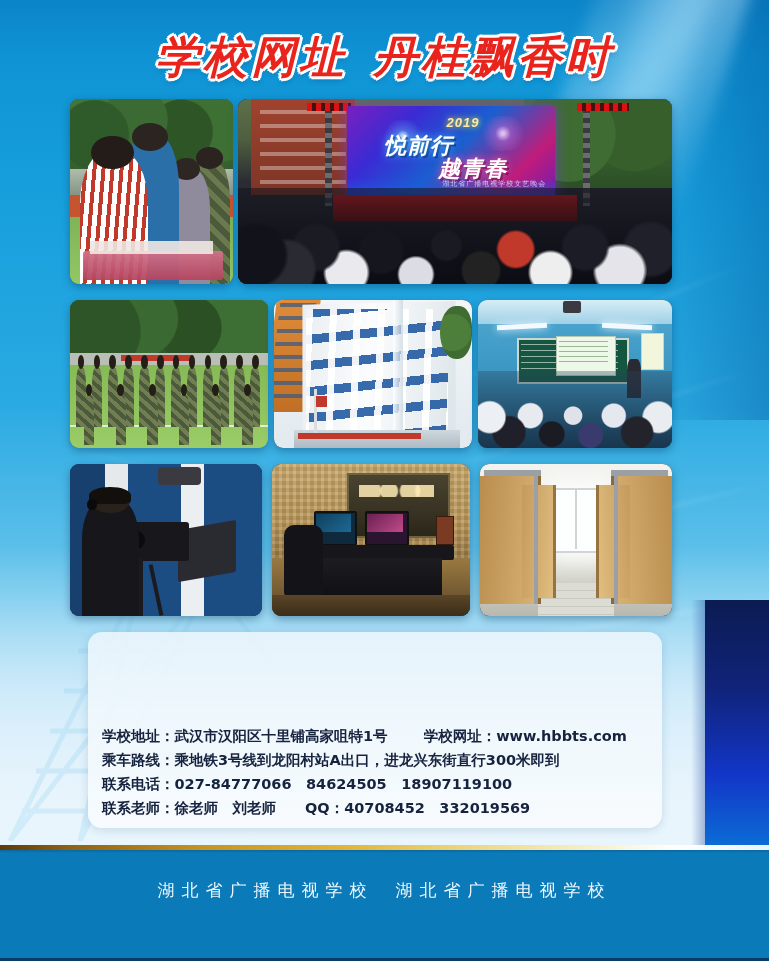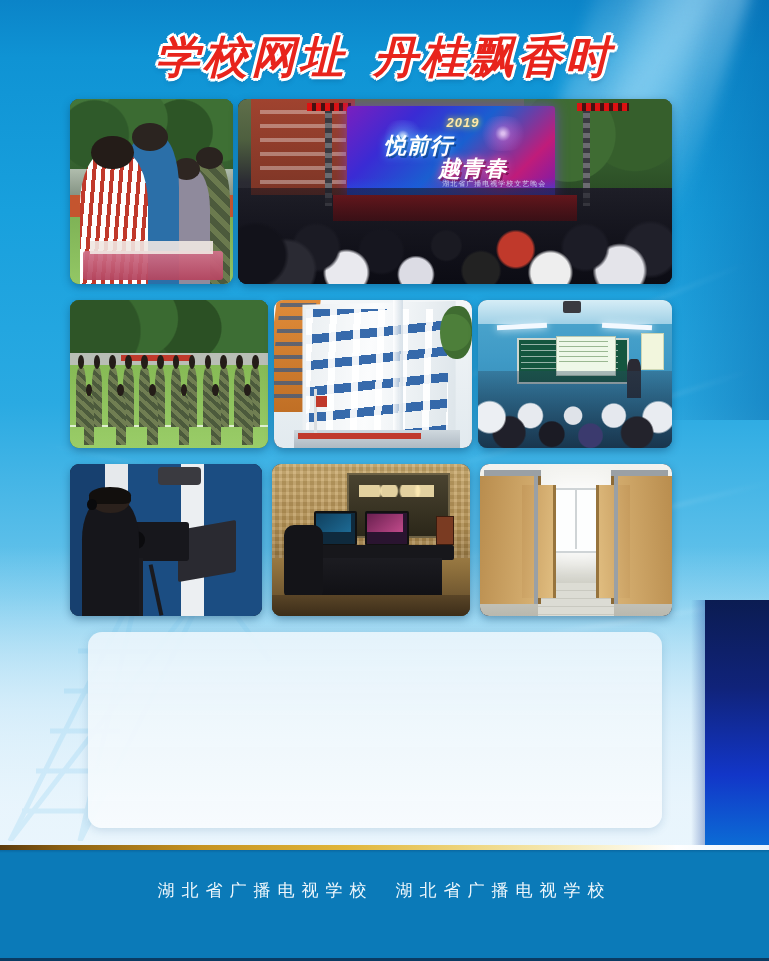--- a/index.html
+++ b/index.html
@@ -521,20 +521,30 @@
         <div class="railR"></div>
       <div class="postL"></div>
         <div class="postR"></div>
     </div>
   </div>
 </div>
 
 <div class="card">
 
 
+  <div class="contact">
+    <div class="line">
+      <span>学校地址：武汉市汉阳区十里铺高家咀特1号</span>
+      <span style="display:inline-block;width:26px;"></span>
+      <span>学校网址：www.hbbts.com</span>
+    </div>
+    <div class="line">乘车路线：乘地铁3号线到龙阳村站A出口，进龙兴东街直行300米即到</div>
+    <div class="line">联系电话：027-84777066　84624505　18907119100</div>
+    <div class="line">联系老师：徐老师　刘老师　　QQ：40708452　332019569</div>
+  </div>
 </div>
 
 <div class="footer-band"></div>
 <div class="gold"></div>
 <div class="gold-shadow"></div>
 <div class="footer-text">
   <span>湖北省广播电视学校</span><span class="gap2"></span><span>湖北省广播电视学校</span>
 </div>
 <div class="footer-edge"></div>
 

